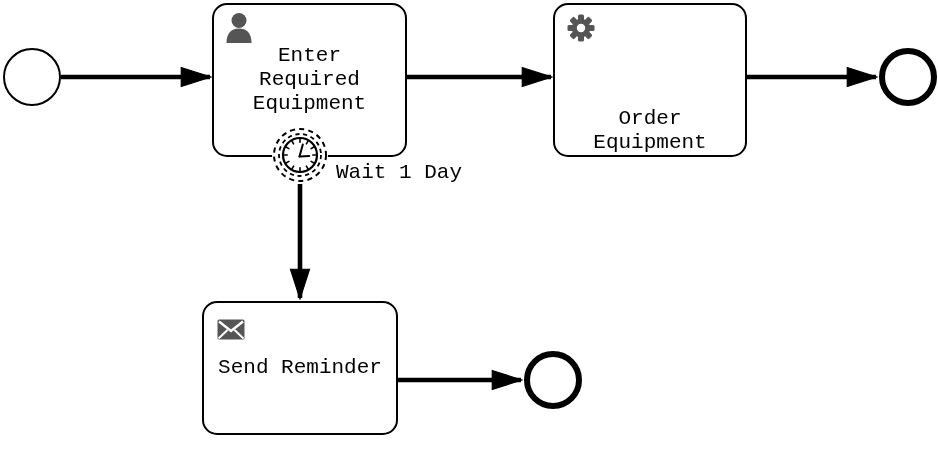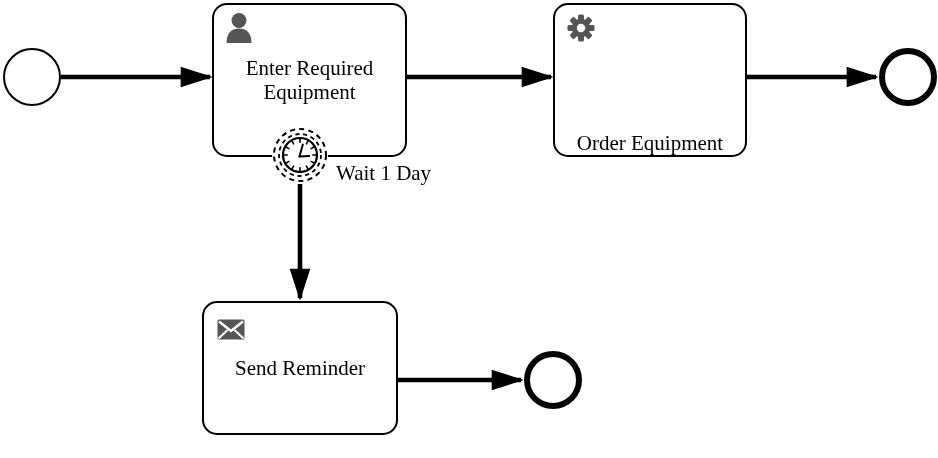--- a/index.html
+++ b/index.html
@@ -2,21 +2,21 @@
 <html><head>
 <meta charset="utf-8">
 <style>
   * { box-sizing: border-box; margin: 0; padding: 0; }
   html, body { background: #ffffff; }
   .canvas {
     position: relative;
     width: 938px;
     height: 458px;
     background: #ffffff;
-    font-family: Liberation Serif, serif;
+    font-family: Liberation Mono, monospace;
     color: #000;
     overflow: hidden;
   }
   .flows { position: absolute; left: 0; top: 0; width: 938px; height: 458px; }
   .flows path.flow { stroke: #000; stroke-width: 4.6; fill: none; }
 
   .task {
     position: absolute;
     background: #fff;
     border: 2.4px solid #000;

